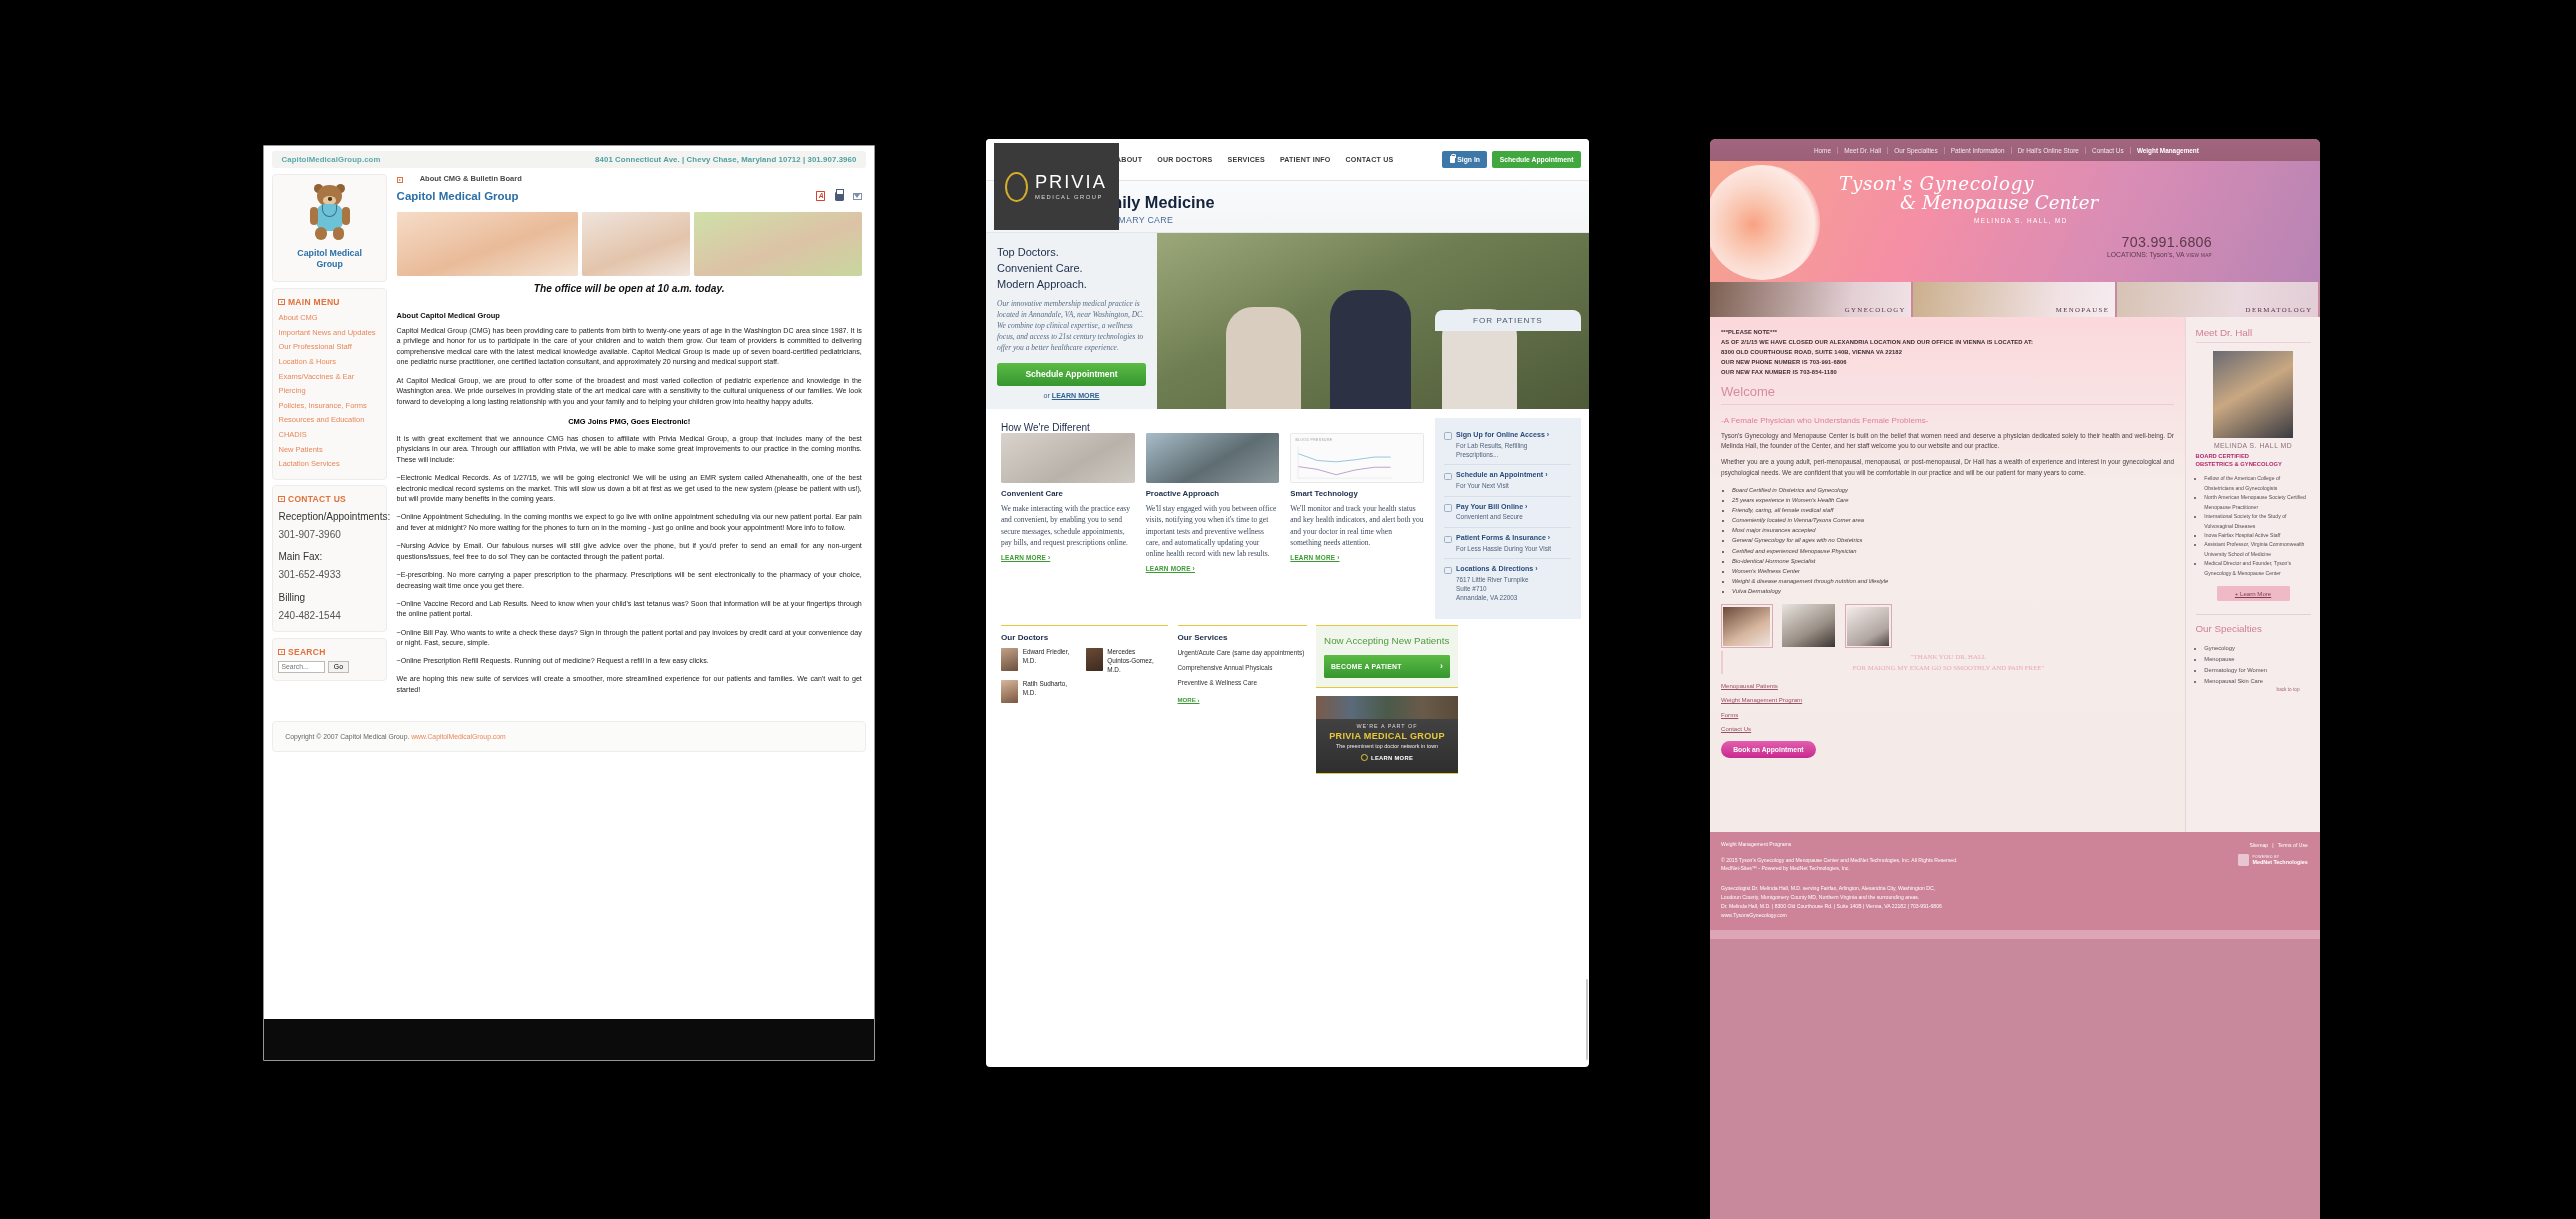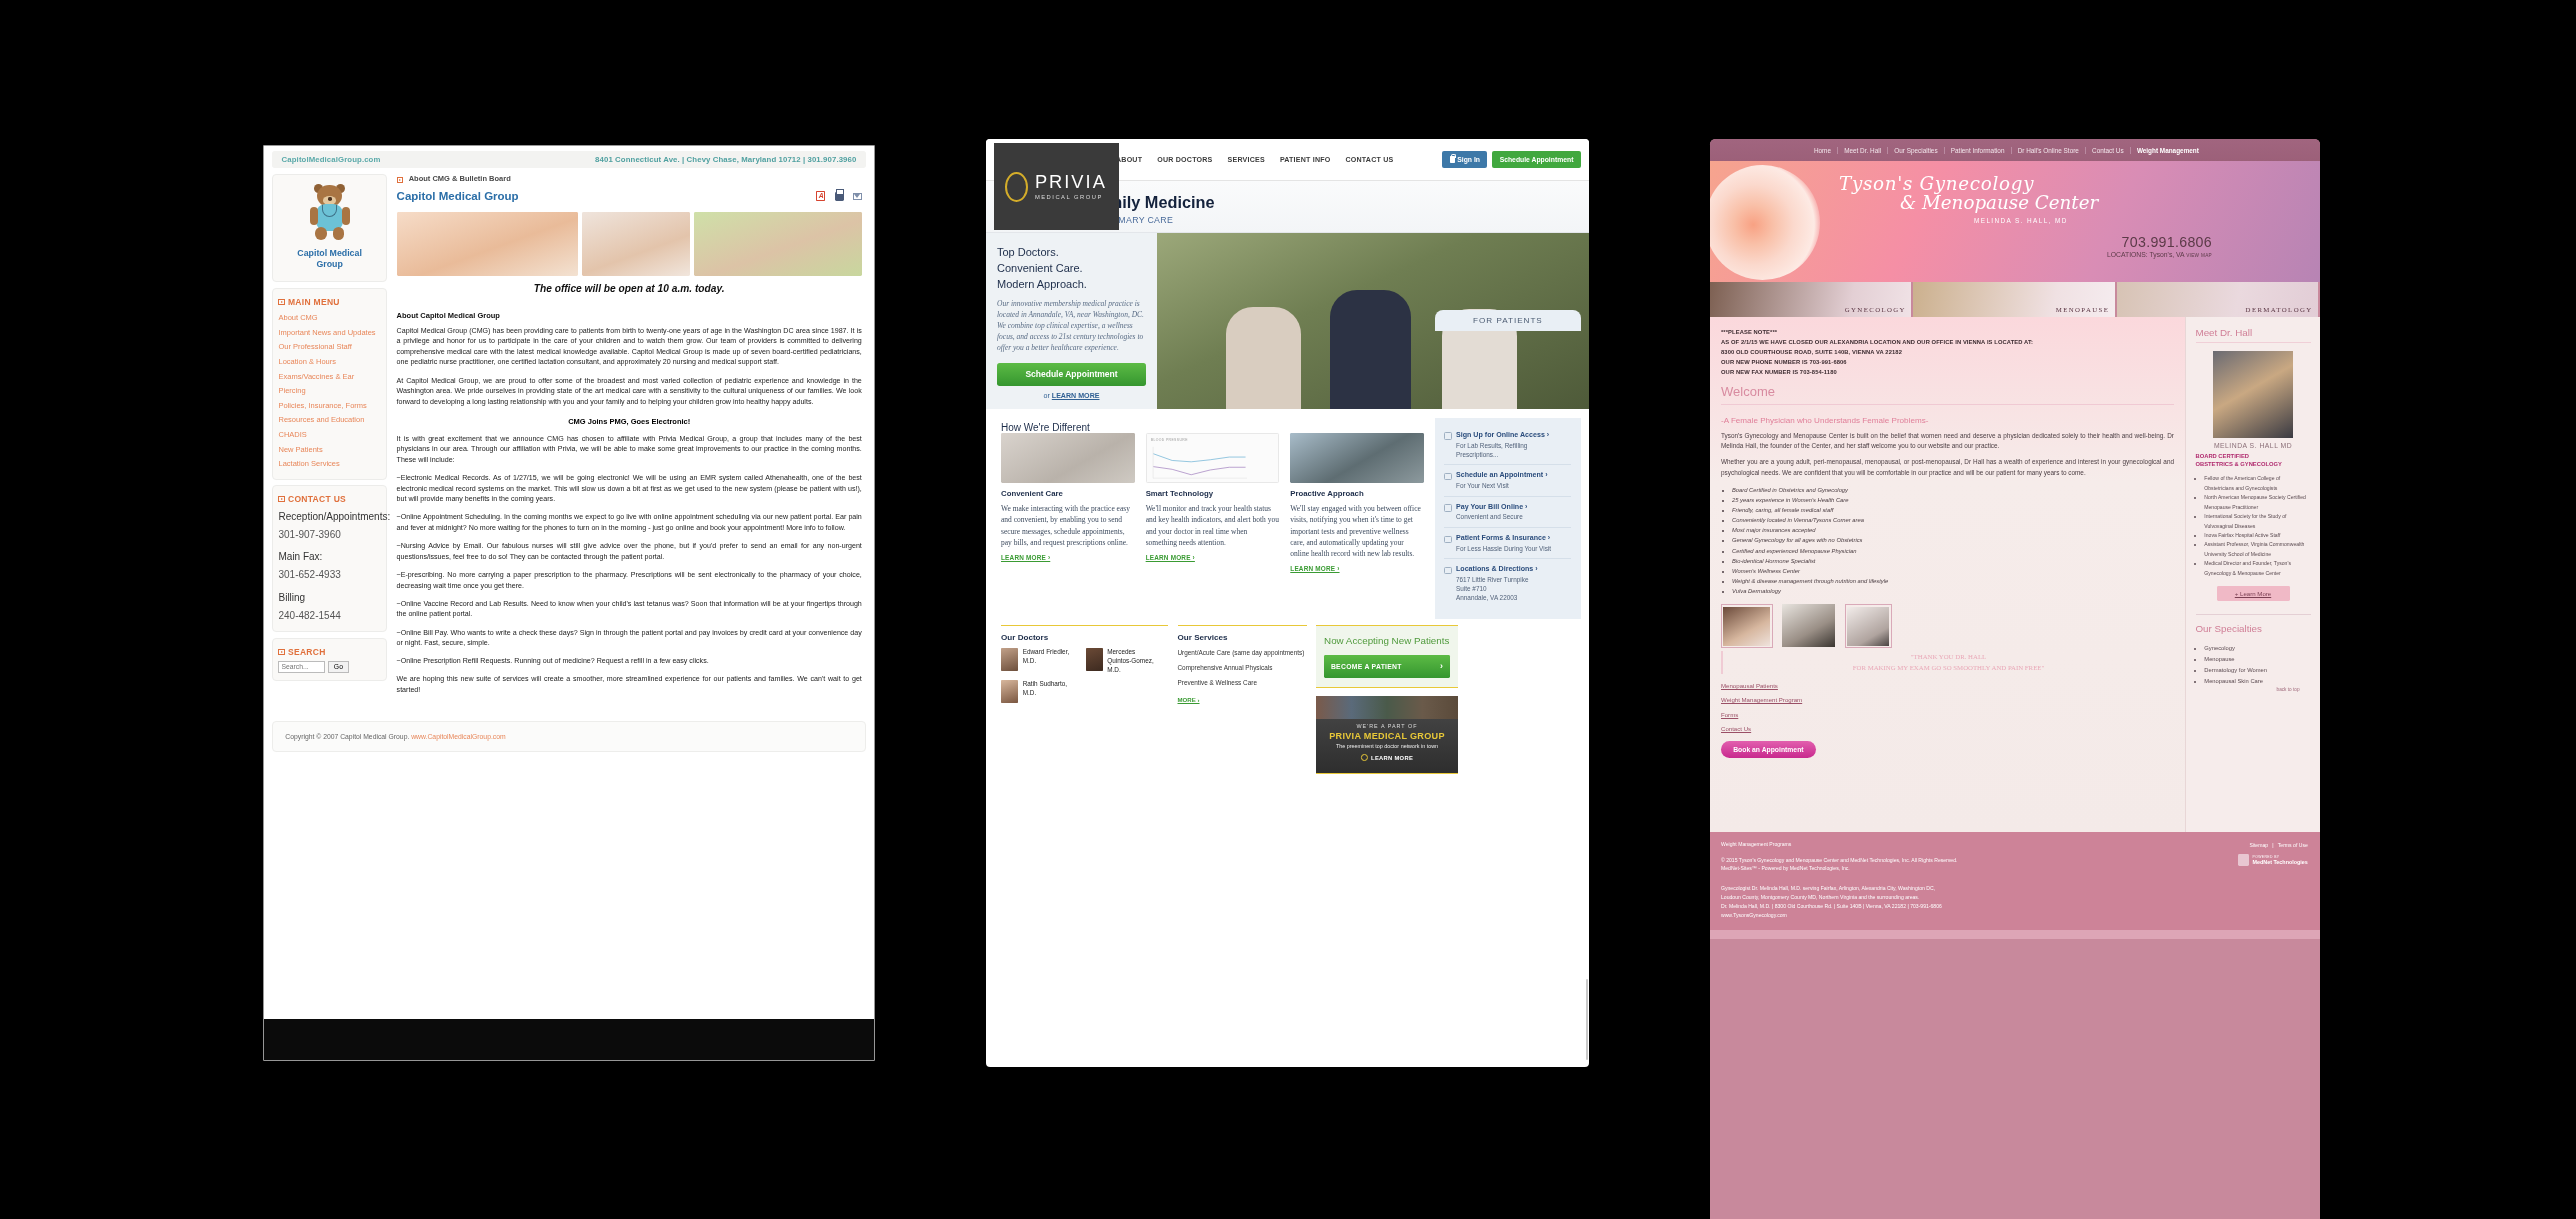--- a/index.html
+++ b/index.html
@@ -61,21 +61,21 @@
   .cmg-search-row { display:flex; gap:2.7px; margin-top:2.7px;}
   .cmg-search-row input{
     width:47px; font-size:6.8px; padding:1.4px 2px;
     border:0.7px solid #bbb; background:#fff; font-family:inherit;
   }
   .cmg-search-row button{
     font-size:6.8px; padding:1.4px 4.7px; border:0.7px solid #bbb;
     background:#f2f2f2; cursor:pointer; font-family:inherit;
   }
   #cmg-main { flex:1; min-width:0; padding-right: 4.1px;}
-  .cmg-bread { display:flex;align-items:flex-end;gap:6px;font-size:7.5px;color:#4a4a4a;font-weight:700;margin-bottom:6.8px;}
+  .cmg-bread { display:flex;align-items:flex-end;gap:17px;font-size:7.5px;color:#4a4a4a;font-weight:700;margin-bottom:6.8px;}
   .cmg-h1 { color:#2c6fa8; font-size:11.5px; font-weight:700; }
   .cmg-h1row{ display:flex;align-items:center; margin-bottom:9.5px;}
   .cmg-h1row .tools{margin-left:auto;display:flex;gap:9.5px;align-items:center;}
   .ic { width:8.8px;height:10.2px;display:inline-block;}
   .ic.pdf{background:#fff;border:0.7px solid #d6442f;border-radius:0.7px;position:relative;}
   .ic.pdf::after{content:"A";position:absolute;left:1.4px;top:0px;font-size:6.8px;color:#d6442f;font-weight:700;}
   .ic.print{background:#4a5a78;border-radius:1.4px;position:relative;height:8.8px;}
   .ic.print::before{content:"";position:absolute;left:1.4px;top:-2.7px;width:6.1px;height:3.4px;background:#fff;border:0.7px solid #4a5a78;}
   .ic.mail{border:1px solid #7f8faa;background:#fff;height:7.5px;position:relative;}
   .ic.mail::after{content:"";position:absolute;left:0;top:0;width:0;height:0;border-left:3.4px solid transparent;border-right:3.4px solid transparent;border-top:4.1px solid #7f8faa;}
@@ -456,37 +456,37 @@
       <div id="pv-diff">
         <h2>How We're Different</h2>
         <div class="pv-cols">
           <div class="pv-col">
             <div class="thumb t1"></div>
             <h3>Convenient Care</h3>
             <p>We make interacting with the practice easy and convenient, by enabling you to send secure messages, schedule appointments, pay bills, and request prescriptions online.</p>
             <a class="learn" href="#">LEARN MORE ›</a>
           </div>
           <div class="pv-col">
+            <div class="thumb t3"></div>
+            <h3>Proactive Approach</h3>
+            <p>We'll stay engaged with you between office visits, notifying you when it's time to get important tests and preventive wellness care, and automatically updating your online health record with new lab results.</p>
+            <a class="learn" href="#">LEARN MORE ›</a>
+          </div>
+          <div class="pv-col">
             <div class="thumb t2">
               <span class="bp">BLOOD PRESSURE</span>
               <svg width="102" height="37" viewBox="0 0 150 54">
                 <polyline points="6,14 34,24 62,26 90,23 118,19 142,19" fill="none" stroke="#8fc4de" stroke-width="1.4"></polyline>
                 <polyline points="6,33 34,37 62,45 90,38 118,34 142,34" fill="none" stroke="#b79ecd" stroke-width="1.4"></polyline>
                 <line x1="6" y1="50" x2="144" y2="50" stroke="#e4e4e4" stroke-width="1"></line>
                 <line x1="6" y1="4" x2="6" y2="50" stroke="#e4e4e4" stroke-width="1"></line>
               </svg>
             </div>
             <h3>Smart Technology</h3>
             <p>We'll monitor and track your health status and key health indicators, and alert both you and your doctor in real time when something needs attention.</p>
-            <a class="learn" href="#">LEARN MORE ›</a>
-          </div>
-          <div class="pv-col">
-            <div class="thumb t3"></div>
-            <h3>Proactive Approach</h3>
-            <p>We'll stay engaged with you between office visits, notifying you when it's time to get important tests and preventive wellness care, and automatically updating your online health record with new lab results.</p>
             <a class="learn" href="#">LEARN MORE ›</a>
           </div>
         </div>
       </div>
       <div id="pv-forpatients">
           <div class="fp-item">
             <div class="fp-ic"></div>
             <div>
               <div class="fp-t">Sign Up for Online Access ›</div>
               <div class="fp-s" style="white-space: pre-line;">For Lab Results, Refilling Prescriptions...</div>

